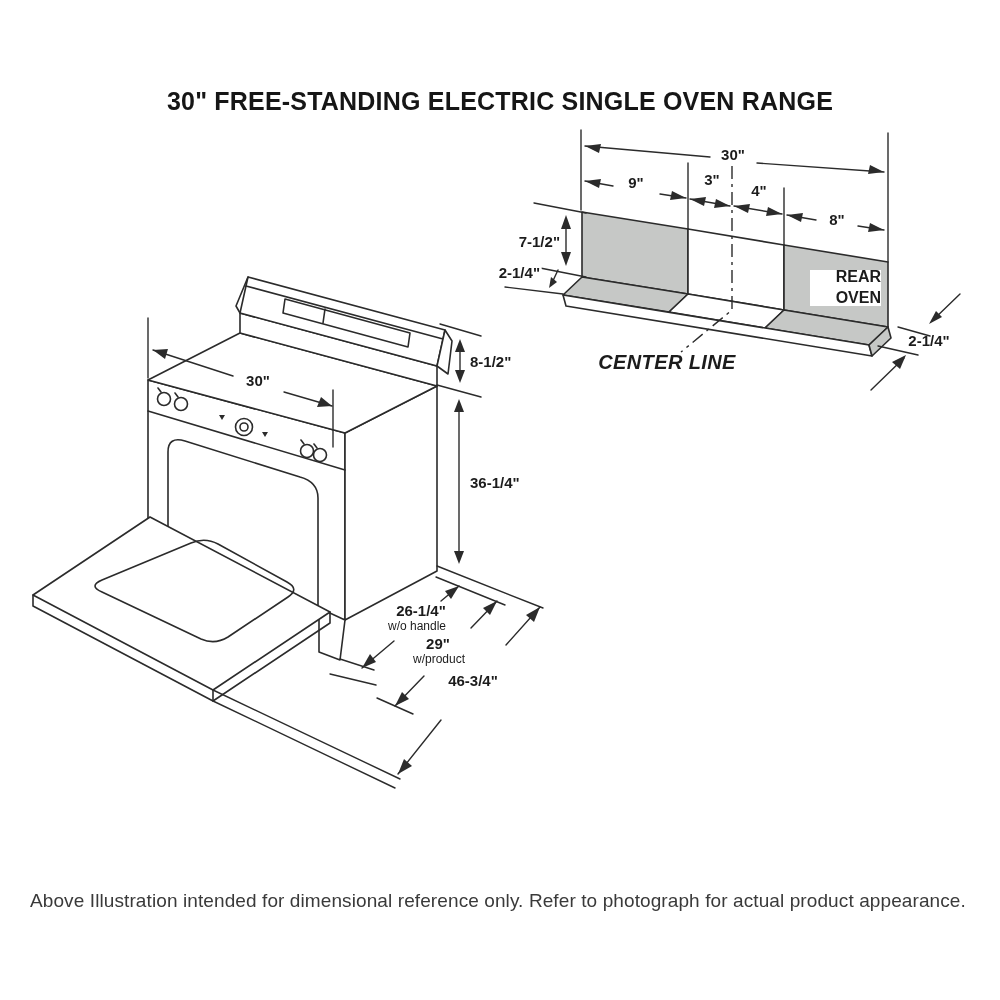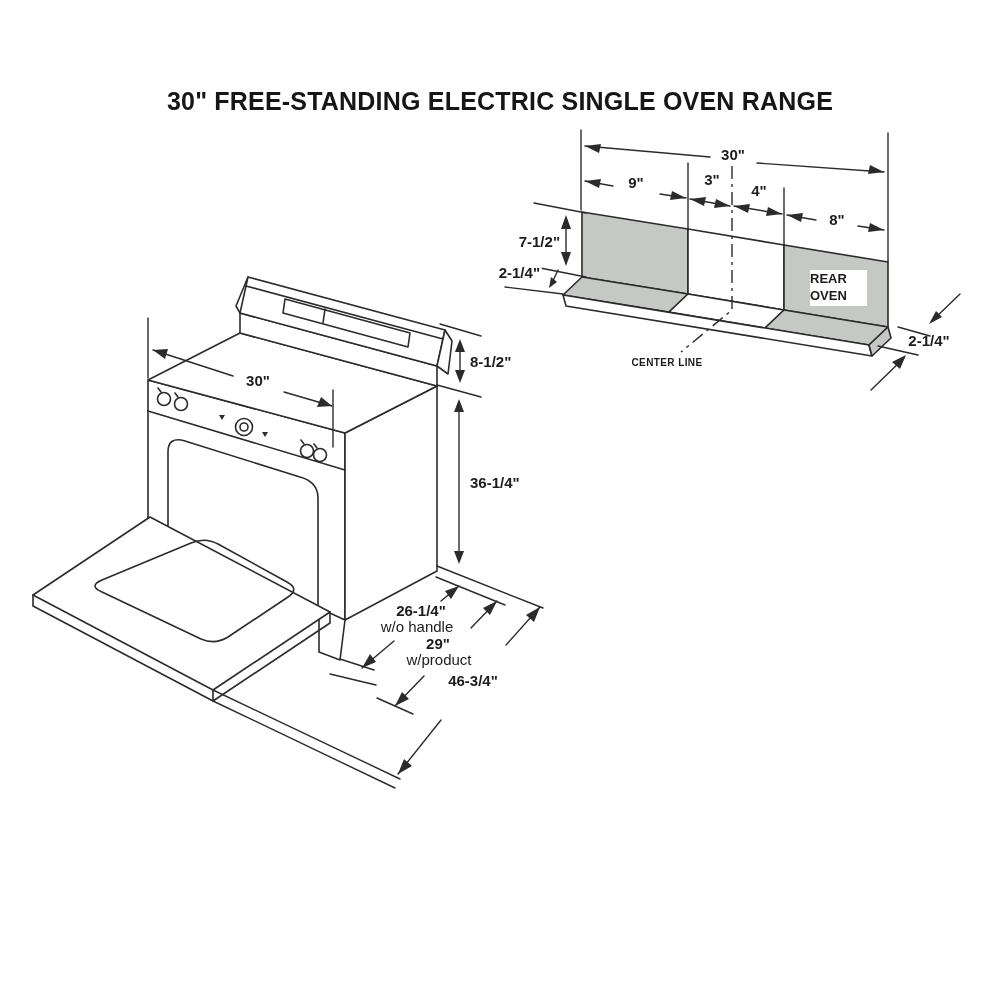--- a/index.html
+++ b/index.html
@@ -12,31 +12,31 @@
   svg{position:absolute;left:0;top:0;}
   .page-title{
     position:absolute;top:87px;left:0;width:100%;text-align:center;
     font-size:25px;font-weight:700;letter-spacing:.2px;color:#161616;
   }
   .lab{
     position:absolute;transform:translate(-50%,-50%);
     font-size:15px;font-weight:700;white-space:nowrap;
     background:#fff;padding:0 2px;line-height:1.1;color:#1c1c1c;
   }
-  .lab.sub{font-weight:400;font-size:15px;}
+  .lab.sub{font-weight:400;font-size:12px;}
   .lab.la{transform:translateY(-50%);}          
   .lab.ra{transform:translate(-100%,-50%);}     
   .lab.nobg{background:transparent;}
   .rearwall-box{
-    position:absolute;left:810px;top:270px;width:57px;height:36px;
+    position:absolute;left:810px;top:270px;width:71px;height:36px;
     background:#ffffff;display:flex;flex-direction:column;
-    align-items:flex-start;justify-content:center;
-    font-size:13px;font-weight:700;line-height:1.3;text-align:center;
-  }
-  .centerline-lab{font-size:10px;letter-spacing:.4px;}
+    align-items:flex-end;justify-content:center;
+    font-size:16px;font-weight:700;line-height:1.3;text-align:center;
+  }
+  .centerline-lab{font-size:20px;letter-spacing:.4px;font-style:italic;}
   .footer-note{
     position:absolute;left:30px;top:890px;font-size:19px;font-weight:400;
     color:#3a3a3a;letter-spacing:.1px;white-space:nowrap;
   }
   .ln{fill:none;stroke:#2b2b2b;stroke-width:1.6;stroke-linejoin:round;stroke-linecap:round;}
   .fw{fill:#ffffff;stroke:#2b2b2b;stroke-width:1.6;stroke-linejoin:round;}
   .fg{fill:#c6c8c6;stroke:#2b2b2b;stroke-width:1.6;stroke-linejoin:round;}
   .dim{fill:none;stroke:#2b2b2b;stroke-width:1.4;stroke-linecap:round;}
   .ah{fill:#2b2b2b;stroke:none;}
   .cl{fill:none;stroke:#2b2b2b;stroke-width:1.4;stroke-dasharray:13 5 3 5;}
@@ -210,13 +210,14 @@
   <div class="lab" style="left:837px;top:220px;">8"</div>
   <div class="lab ra" style="left:562px;top:242px;">7-1/2"</div>
   <div class="lab ra" style="left:542px;top:273px;">2-1/4"</div>
   <div class="lab nobg" style="left:929px;top:341px;">2-1/4"</div>
   <div class="rearwall-box">
     <span>REAR</span>
     <span>OVEN</span>
   </div>
   <div class="lab centerline-lab nobg" style="left:667px;top:362px;">CENTER LINE</div>
 
+  <div class="footer-note">Above Illustration intended for dimensional reference only. Refer to photograph for actual product appearance.</div>
 </div>
 
 </body></html>

